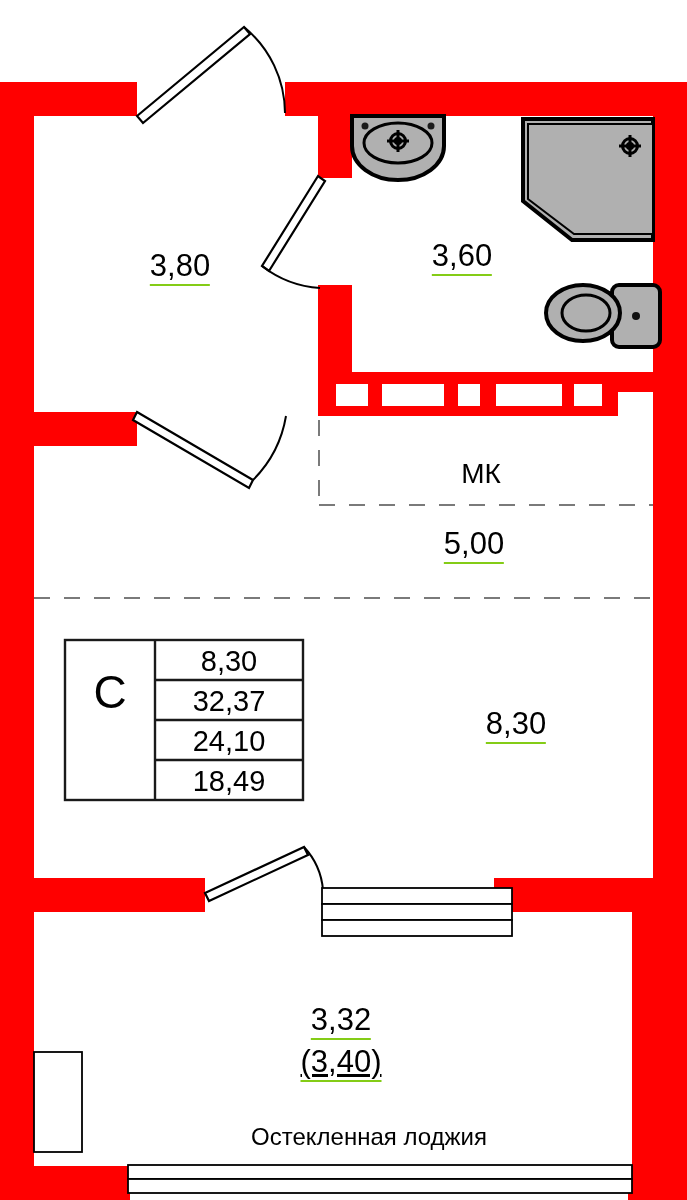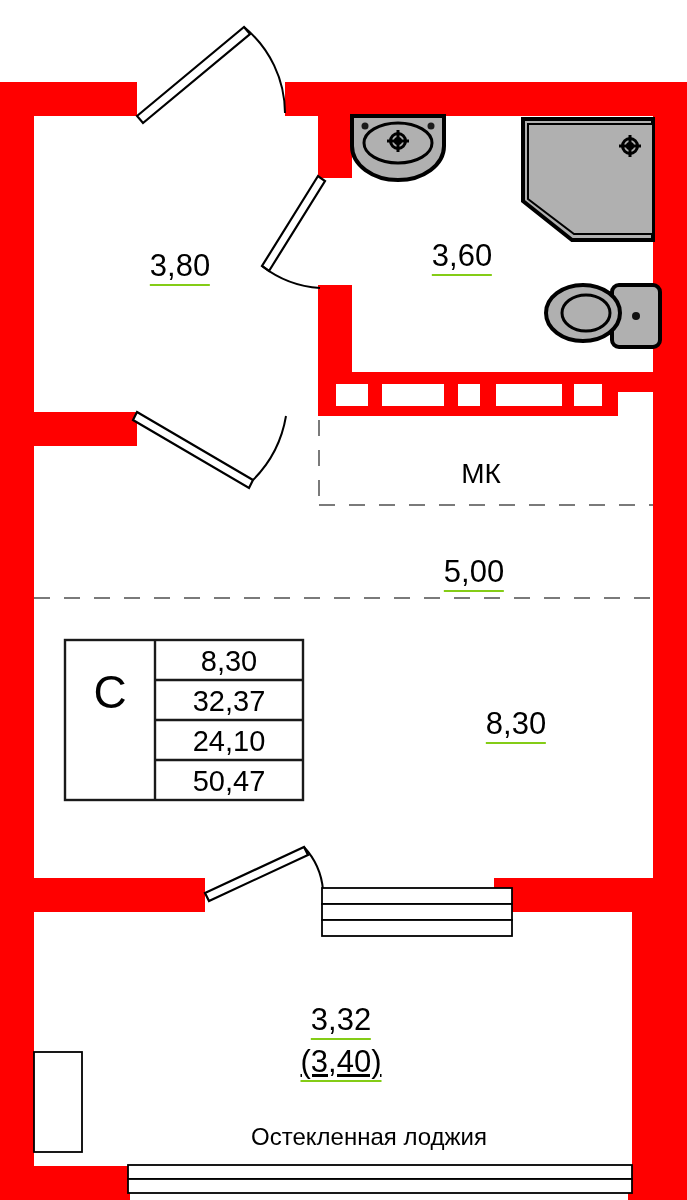--- a/index.html
+++ b/index.html
@@ -145,30 +145,30 @@
 
   </svg>
 
   <div class="lbl area ctr" style="left:180px;top:250px;">3,80</div>
 
   <div class="lbl area ctr" style="left:462px;top:240px;">3,60</div>
 
   <div class="lbl mk ctr" style="left:474px;top:458px;margin-left:7px;">МК</div>
 
 
-  <div class="lbl area ctr" style="left:474px;top:556px;">5,00</div>
+  <div class="lbl area ctr" style="left:474px;top:528px;">5,00</div>
 
   <div class="lbl area ctr" style="left:516px;top:708px;">8,30</div>
 
   <div class="lbl area ctr" style="left:341px;top:1004px;">3,32</div>
 
   <div class="lbl area ctr" style="left:341px;top:1046px;text-decoration:underline;">(3,40)</div>
 
   <div class="lbl loggia-name ctr" style="left:369px;top:1123px;">Остекленная лоджия</div>
 
   <div class="lbl tbl-letter ctr" style="left:110px;top:692px;transform:translate(-50%,-50%);">С</div>
 
   <div class="lbl tbl-val ctr" style="left:229px;top:645px;">8,30</div>
   <div class="lbl tbl-val ctr" style="left:229px;top:685px;">32,37</div>
   <div class="lbl tbl-val ctr" style="left:229px;top:725px;">24,10</div>
-  <div class="lbl tbl-val ctr" style="left:229px;top:765px;">50,47</div>
+  <div class="lbl tbl-val ctr" style="left:229px;top:765px;">18,49</div>
 
 </div>
 
 </body></html>

